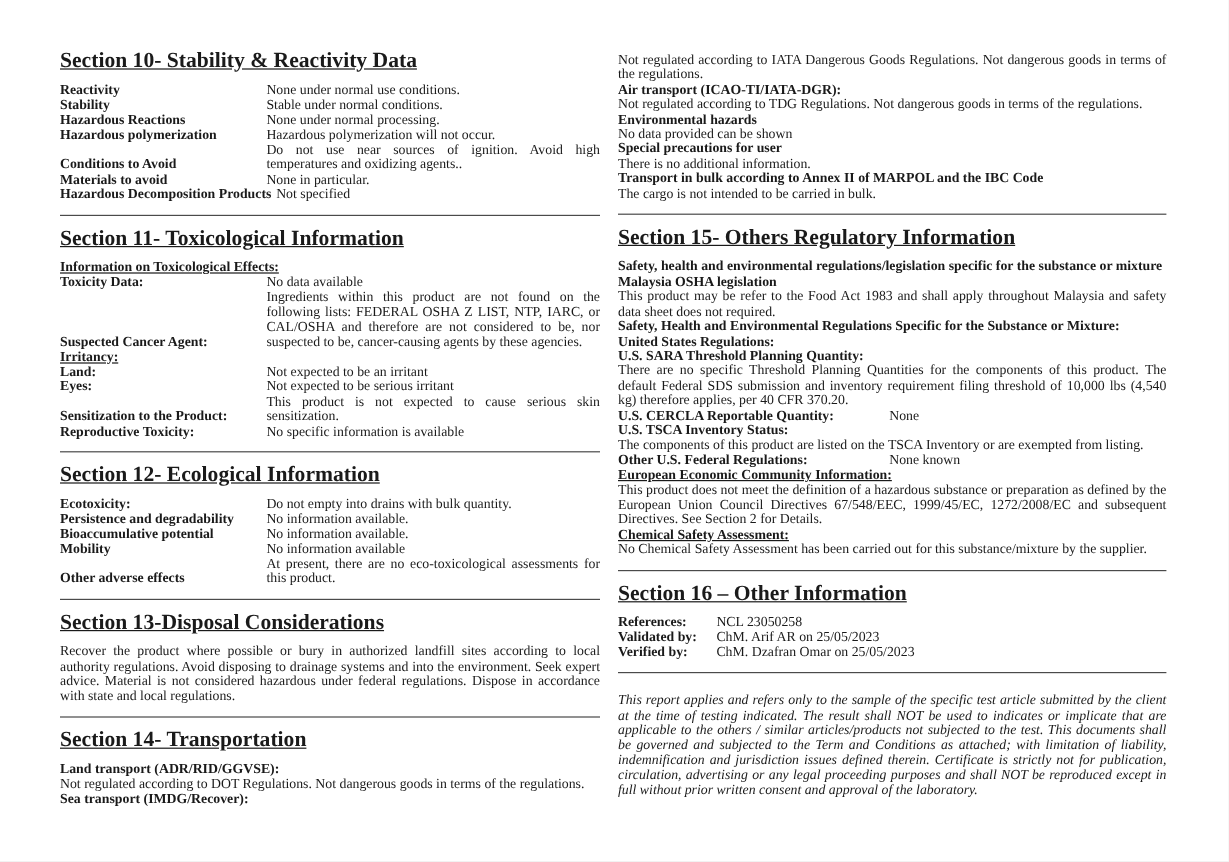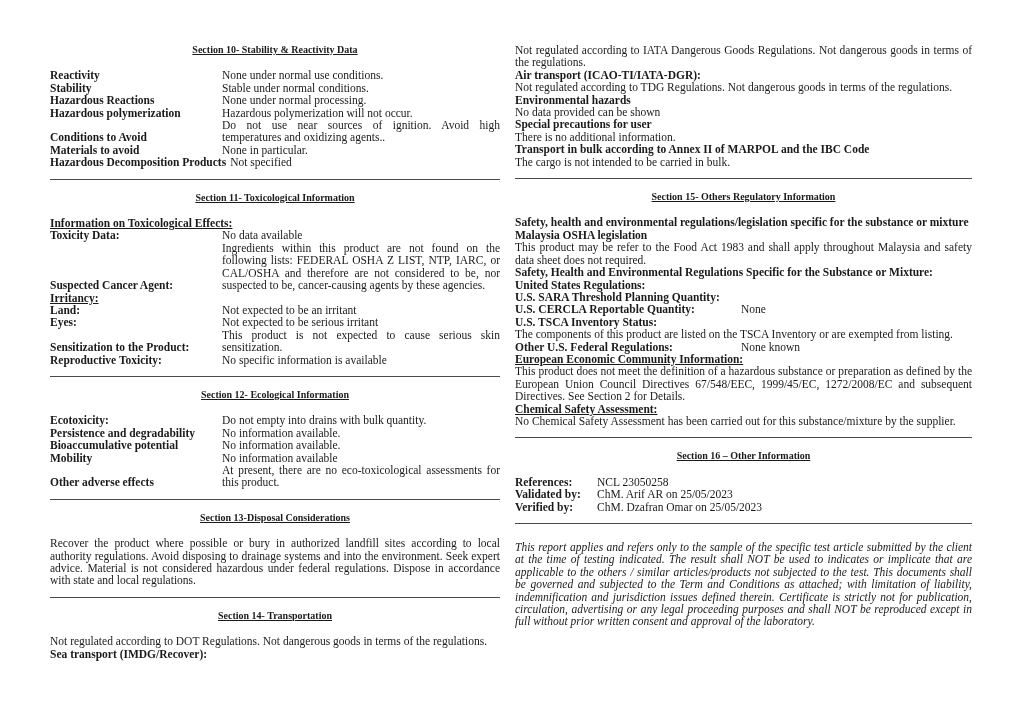--- a/index.html
+++ b/index.html
@@ -12,23 +12,22 @@
     line-height: 12.4px;
     overflow: hidden;
     box-sizing: border-box;
     padding: 44px 52px 20px 50px;
   }
   .cols { display: flex; gap: 15px; }
   .col-left  { width: 450px; flex: 0 0 450px; }
   .col-right { width: 457px; flex: 0 0 457px; }
 
   .sec-title {
-    text-align: center;
     font-weight: bold;
-    font-size: 10px;
+    font-size: 18px;
     text-decoration: underline;
     margin: 0 0 13px 0;
   }
   .rule {
     border: none;
     border-top: 1px solid #4a4a4a;
     margin: 10px 0 12px 0;
     height: 0;
   }
   .kv { display: flex; align-items: flex-end; }
@@ -150,20 +149,21 @@
 
       <div>
         <div class="sec-title">Section 13-Disposal Considerations</div>
         <p class="para">Recover the product where possible or bury in authorized landfill sites according to local authority regulations.  Avoid disposing to drainage systems and into the environment.  Seek expert advice.  Material is not considered hazardous under federal regulations. Dispose in accordance with state and local regulations.</p>
       </div>
 
       <div class="rule"></div>
 
       <div>
         <div class="sec-title">Section 14- Transportation</div>
+        <div class="hd line">Land transport (ADR/RID/GGVSE):</div>
         <div class="line">Not regulated according to DOT Regulations. Not dangerous goods in terms of the regulations.</div>
         <div class="hd line">Sea transport (IMDG/Recover):</div>
       </div>
 
     </div>
 
     <div class="col-right">
 
       <div>
         <p class="para">Not regulated according to IATA Dangerous Goods Regulations. Not dangerous goods in terms of the regulations.</p>
@@ -180,20 +180,21 @@
       <div class="rule"></div>
 
       <div>
         <div class="sec-title">Section 15- Others Regulatory Information</div>
         <div class="hd line">Safety, health and environmental regulations/legislation specific for the substance or mixture</div>
         <div class="hd line">Malaysia OSHA legislation</div>
         <p class="para">This product may be refer to the Food Act 1983 and shall apply throughout Malaysia and safety data sheet does not required.</p>
         <div class="hd line">Safety, Health and Environmental Regulations Specific for the Substance or Mixture:</div>
         <div class="hd line">United States Regulations:</div>
         <div class="hd line">U.S. SARA Threshold Planning Quantity:</div>
+        <p class="para">There are no specific Threshold Planning Quantities for the components of this product. The default Federal SDS submission and inventory requirement filing threshold of 10,000 lbs (4,540 kg) therefore applies, per 40 CFR 370.20.</p>
         <div class="kv wide">
           <span class="k">U.S. CERCLA Reportable Quantity:</span>
           <span class="v">None</span>
         </div>
         <div class="hd line">U.S. TSCA Inventory Status:</div>
         <div class="line">The components of this product are listed on the TSCA Inventory or are exempted from listing.</div>
         <div class="kv wide">
           <span class="k">Other U.S. Federal Regulations:</span>
           <span class="v">None known</span>
         </div>

